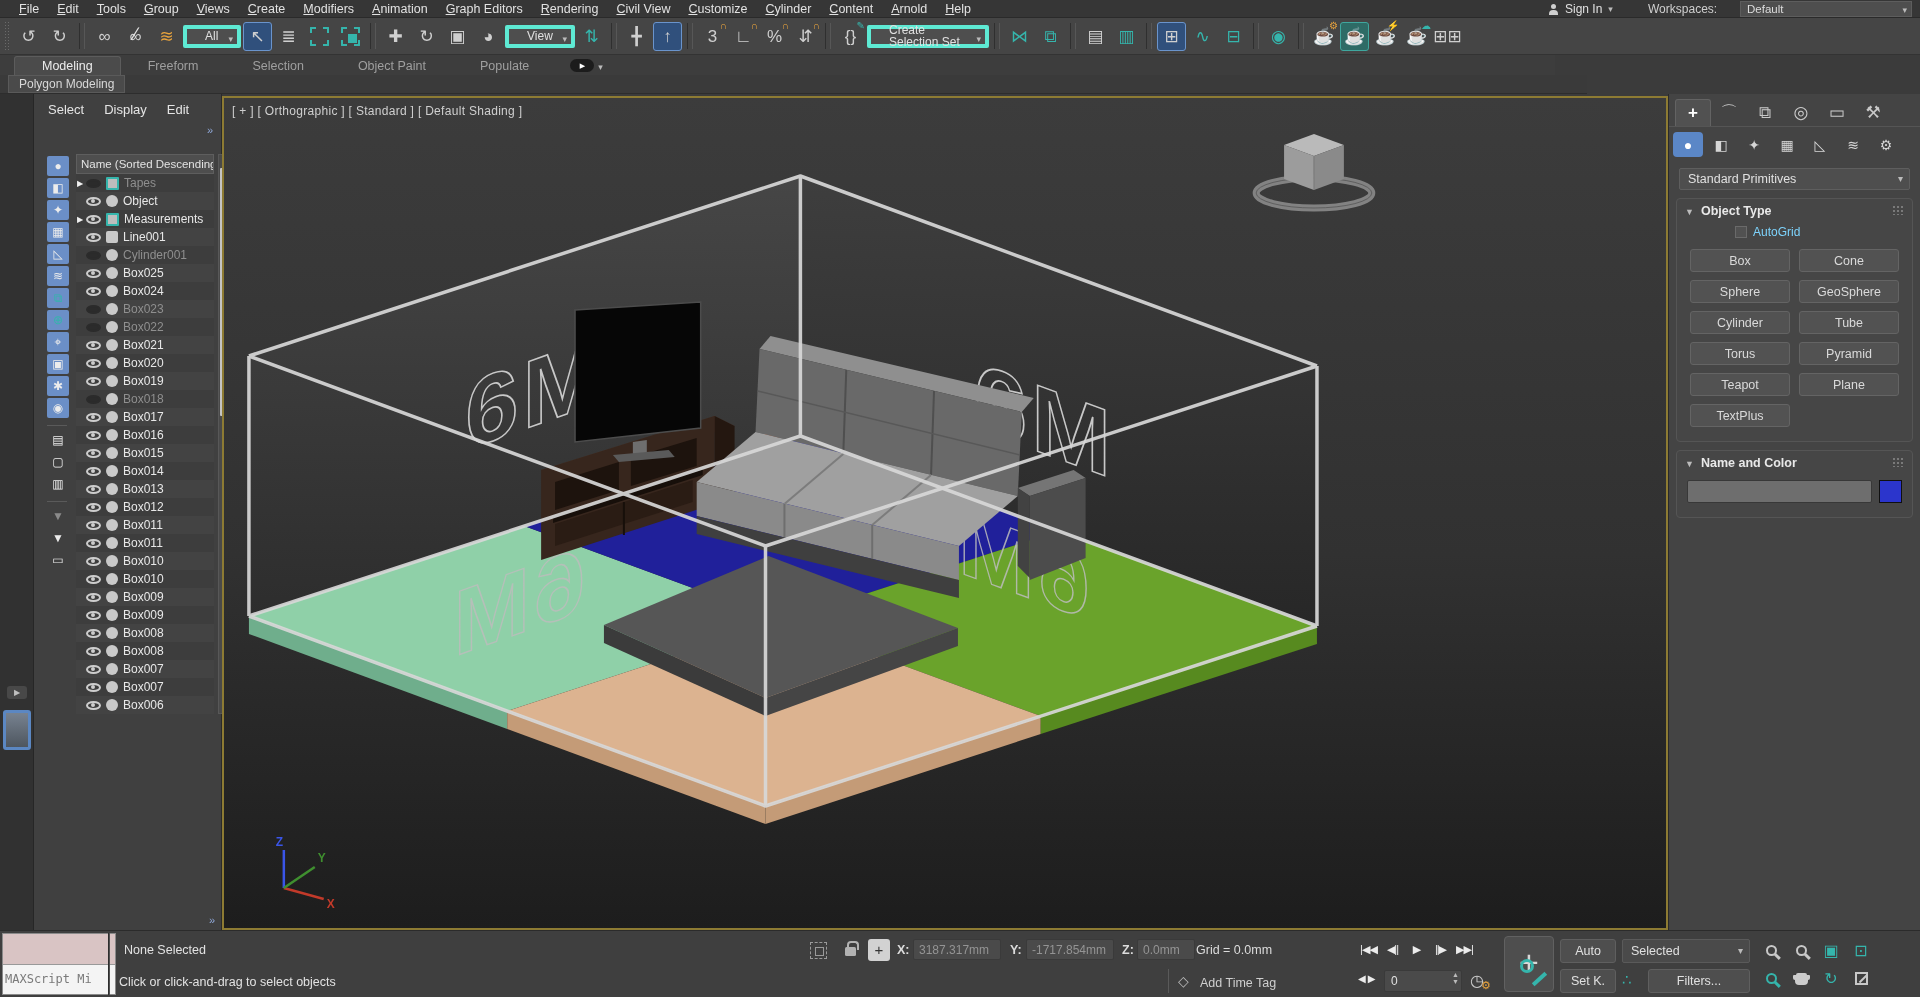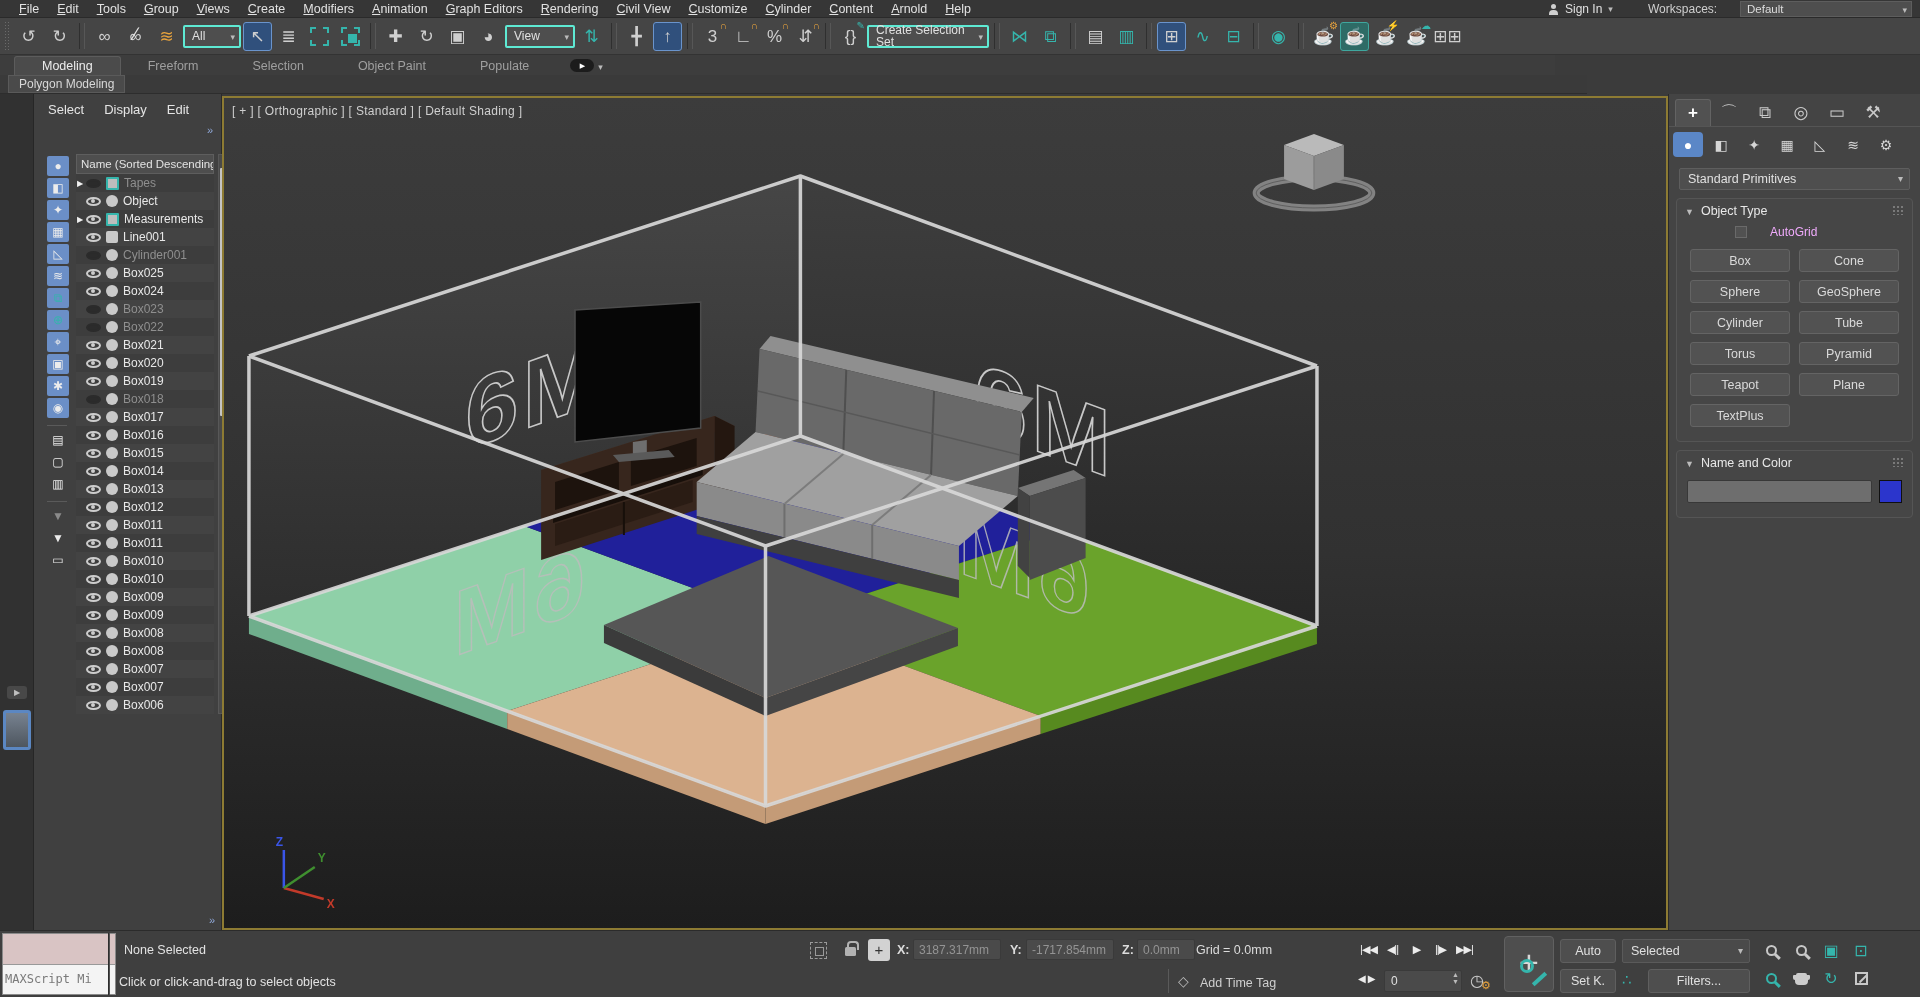--- a/index.html
+++ b/index.html
@@ -19,21 +19,21 @@
   .wssel{position:absolute;left:1740px;top:1px;width:172px;height:16px;background:#4e4e4e;border:1px solid #5d5d5d;color:#ddd;font-size:11.5px;padding:0 6px;line-height:14px}
   .wssel::after{content:"▾";position:absolute;right:4px;top:1px;font-size:9px;color:#bbb}
 
   
   .toolbar{position:absolute;left:0;top:18px;width:1920px;height:37px;background:#454545;border-bottom:1px solid #333;display:flex;align-items:center;padding:0 4px}
   .handlebar{width:6px;height:30px;margin-right:3px;background-image:radial-gradient(#6a6a6a 1px,transparent 1px);background-size:3px 3px}
   .tbtn{min-width:29px;height:29px;display:flex;align-items:center;justify-content:center;font-size:17px;color:#cfcfcf;position:relative;border-radius:3px;margin:0 1px}
   .tbtn .g{line-height:1}
   .tbtn.act{background:#30507c;border:1px solid #6a94cc}
   .tbtn.sep{min-width:6px;width:6px;height:26px;border-left:1px solid #2f2f2f;border-right:1px solid #575757;border-radius:0;margin:0 4px;background:none}
-  .tbtn.tsel{background:#4e4e4e;border:2px solid #5eead4;border-radius:2px;height:23px;justify-content:flex-start;padding:0 16px 0 7px}
+  .tbtn.tsel{background:#4e4e4e;border:4px solid #5eead4;border-radius:2px;height:23px;justify-content:flex-start;padding:0 16px 0 18px}
   .tbtn.tsel .g{font-size:12px;color:#e0e0e0}
   .tbtn.tsel::after{content:"▾";position:absolute;right:4px;top:5px;font-size:9px;color:#bbb}
   .tbtn.dashbox{width:19px;min-width:19px;height:19px;border:2px dashed #35b5ac;border-radius:1px;margin:0 6px}
   .tbtn.fillbox::after{content:"";position:absolute;width:9px;height:9px;background:#35b5ac;right:1px;bottom:1px}
   .tbtn.strike::after{content:"∕";position:absolute;font-size:18px;color:#e8e8e8;top:2px}
   .tbtn.boxed{background:#2e6b66;border:1px solid #3fa79e}
   .tbtn .acc{position:absolute;top:-1px;right:0;font-size:10px;line-height:1}
   .c-teal{color:#35b5ac}.c-orange{color:#e8a33d}
 
   
@@ -90,24 +90,24 @@
   .cmdpanel{position:absolute;left:1668px;top:94px;width:252px;height:836px;background:#444;border-left:1px solid #2a2a2a}
   .ctabs{display:flex;padding:5px 6px 0;border-bottom:1px solid #555}
   .ctab{width:36px;height:27px;display:flex;align-items:center;justify-content:center;font-size:17px;color:#c9c9c9}
   .ctab.act{background:#515151;border:1px solid #636363;border-bottom:none;border-radius:3px 3px 0 0;color:#fff;font-weight:bold}
   .ccats{display:flex;padding:5px 4px;gap:3px}
   .ccat{width:30px;height:25px;display:flex;align-items:center;justify-content:center;font-size:14px;color:#d6d6d6}
   .ccat.act{background:#5b87c7;border-radius:4px;color:#fff}
   .primsel{margin:6px 10px 4px;height:22px;background:#4e4e4e;border:1px solid #5e5e5e;border-radius:2px;font-size:12.5px;color:#e0e0e0;padding:3px 8px;position:relative}
   .primsel::after{content:"▾";position:absolute;right:6px;top:4px;font-size:10px;color:#bbb}
   .rollout{margin:8px 7px;background:#464646;border:1px solid #555;border-radius:4px}
-  .rhead{padding:5px 8px 4px;font-weight:normal;font-size:12.5px;color:#e8e8e8;position:relative}
+  .rhead{padding:5px 8px 4px;font-weight:bold;font-size:12.5px;color:#e8e8e8;position:relative}
   .rhead .tri{font-size:9px;color:#bbb;margin-right:7px}
   .rhead .dots{position:absolute;right:8px;top:6px;width:12px;height:10px;background-image:radial-gradient(#7a7a7a 1px,transparent 1px);background-size:4px 4px}
-  .agrow{padding:3px 0 8px 58px;color:#f0abfc;font-size:12px;display:flex;align-items:center;gap:23px}
+  .agrow{padding:3px 0 8px 58px;color:#7dd3fc;font-size:12px;display:flex;align-items:center;gap:6px}
   .agbox{width:12px;height:12px;background:#515151;border:1px solid #6a6a6a;display:inline-block}
   .otgrid{display:grid;grid-template-columns:1fr 1fr;gap:8px 9px;padding:2px 13px 14px}
   .otbtn{height:23px;background:#525252;border:1px solid #646464;border-radius:3px;color:#dadada;font-size:12.5px;display:flex;align-items:center;justify-content:center}
   .ncbody{display:flex;gap:7px;padding:6px 10px 14px}
   .ncinput{flex:1;height:23px;background:#6e6e6e;border:1px solid #383838;border-radius:2px}
   .ncswatch{width:23px;height:23px;background:#2b35cc;border:1px solid #101010}
 
   
   .sbar{position:absolute;left:0;top:930px;width:1920px;height:67px;background:#3f3f3f;border-top:1px solid #2b2b2b}
   .mxs{position:absolute;left:2px;top:2px;width:114px;height:62px;border:1px solid #8a8a8a;background:#fff}

